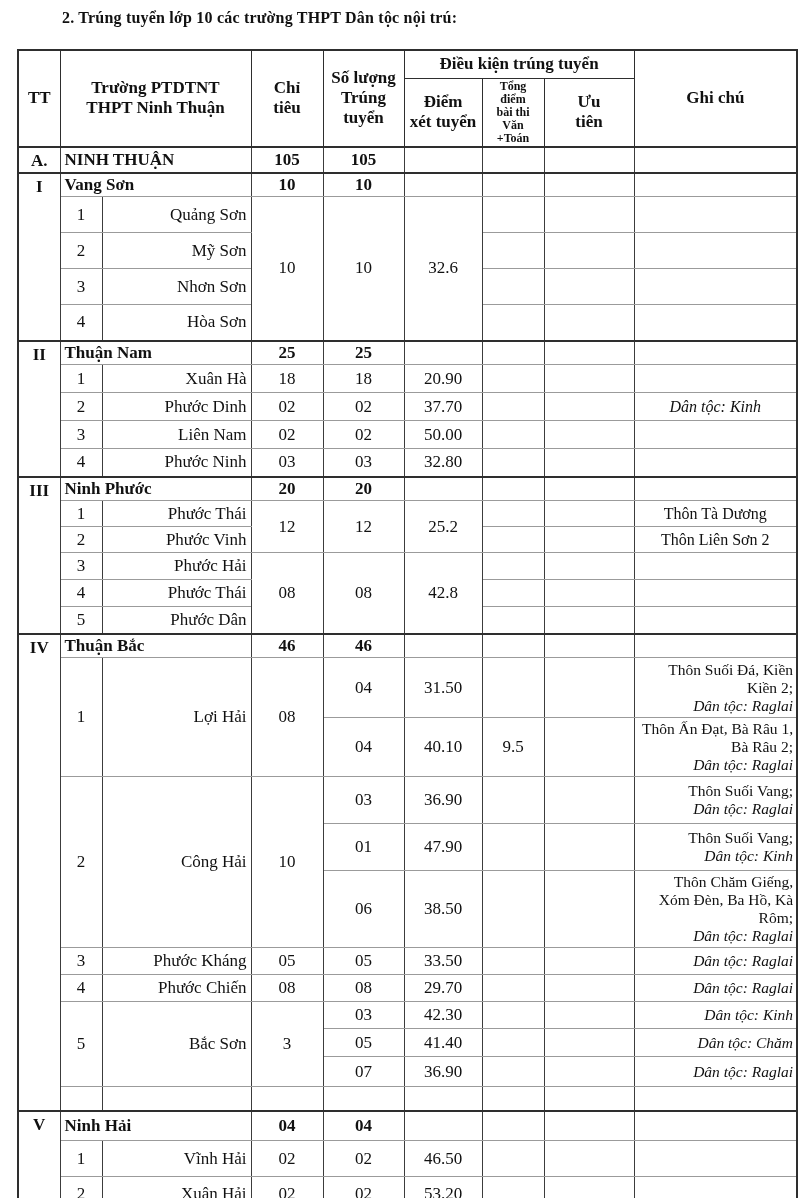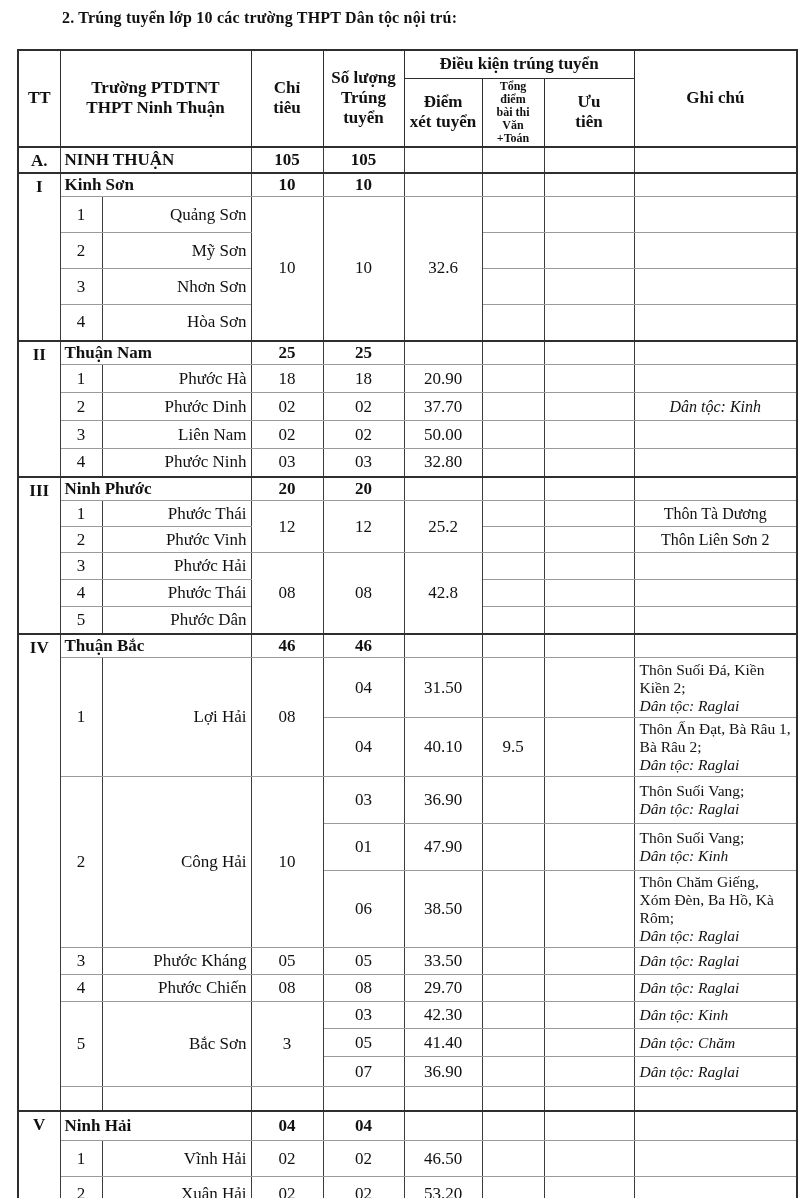--- a/index.html
+++ b/index.html
@@ -22,21 +22,21 @@
     text-align:center;vertical-align:middle;
     font-size:17px;line-height:1.2;
     padding:1px 4px;overflow:hidden;
     word-wrap:break-word;
   }
   tr.sec td{border-top:2px solid #2e2e2e;font-weight:bold;}
   tr.head td{border-color:#2e2e2e;font-weight:bold;}
   td.tt{vertical-align:top;font-weight:bold;padding-top:3px;}
   td.secname{text-align:left;font-weight:bold;margin-left:37px;}
   td.name{text-align:right;padding-left:9px;}
-  td.note{text-align:left;padding:2px 3px 2px 5px;font-size:15.5px;line-height:18px;}
+  td.note{text-align:right;padding:2px 3px 2px 5px;font-size:15.5px;line-height:18px;}
   td.notec{font-size:16px;}
   .it{font-style:italic;}
   td.small div{font-size:12px;line-height:13px;}
   tr.h24{height:24px}tr.h26{height:26px}tr.h27{height:27px}tr.h28{height:28px}
   tr.h30{height:30px}tr.h36{height:36px}tr.h47{height:47px}tr.h56{height:56px}
   tr.h58{height:58px}tr.h60{height:60px}tr.h62{height:62px}
 </style>
 </head>
 <body>
 
@@ -93,21 +93,21 @@
         <td colspan="2" class="secname">NINH THUẬN</td>
         <td>105</td>
         <td>105</td>
         <td></td>
         <td></td>
         <td></td>
         <td></td>
       </tr>
       <tr class="sec h24">
         <td rowspan="5" class="tt">I</td>
-        <td colspan="2" class="secname">Kinh Sơn</td>
+        <td colspan="2" class="secname">Vang Sơn</td>
         <td>10</td>
         <td>10</td>
         <td></td>
         <td></td>
         <td></td>
         <td></td>
       </tr>
       <tr class="h36">
         <td>1</td>
         <td class="name">Quảng Sơn</td>
@@ -144,21 +144,21 @@
         <td colspan="2" class="secname">Thuận Nam</td>
         <td>25</td>
         <td>25</td>
         <td></td>
         <td></td>
         <td></td>
         <td></td>
       </tr>
       <tr class="h28">
         <td>1</td>
-        <td class="name">Phước Hà</td>
+        <td class="name">Xuân Hà</td>
         <td>18</td>
         <td>18</td>
         <td>20.90</td>
         <td></td>
         <td></td>
         <td></td>
       </tr>
       <tr class="h28">
         <td>2</td>
         <td class="name">Phước Dinh</td>

